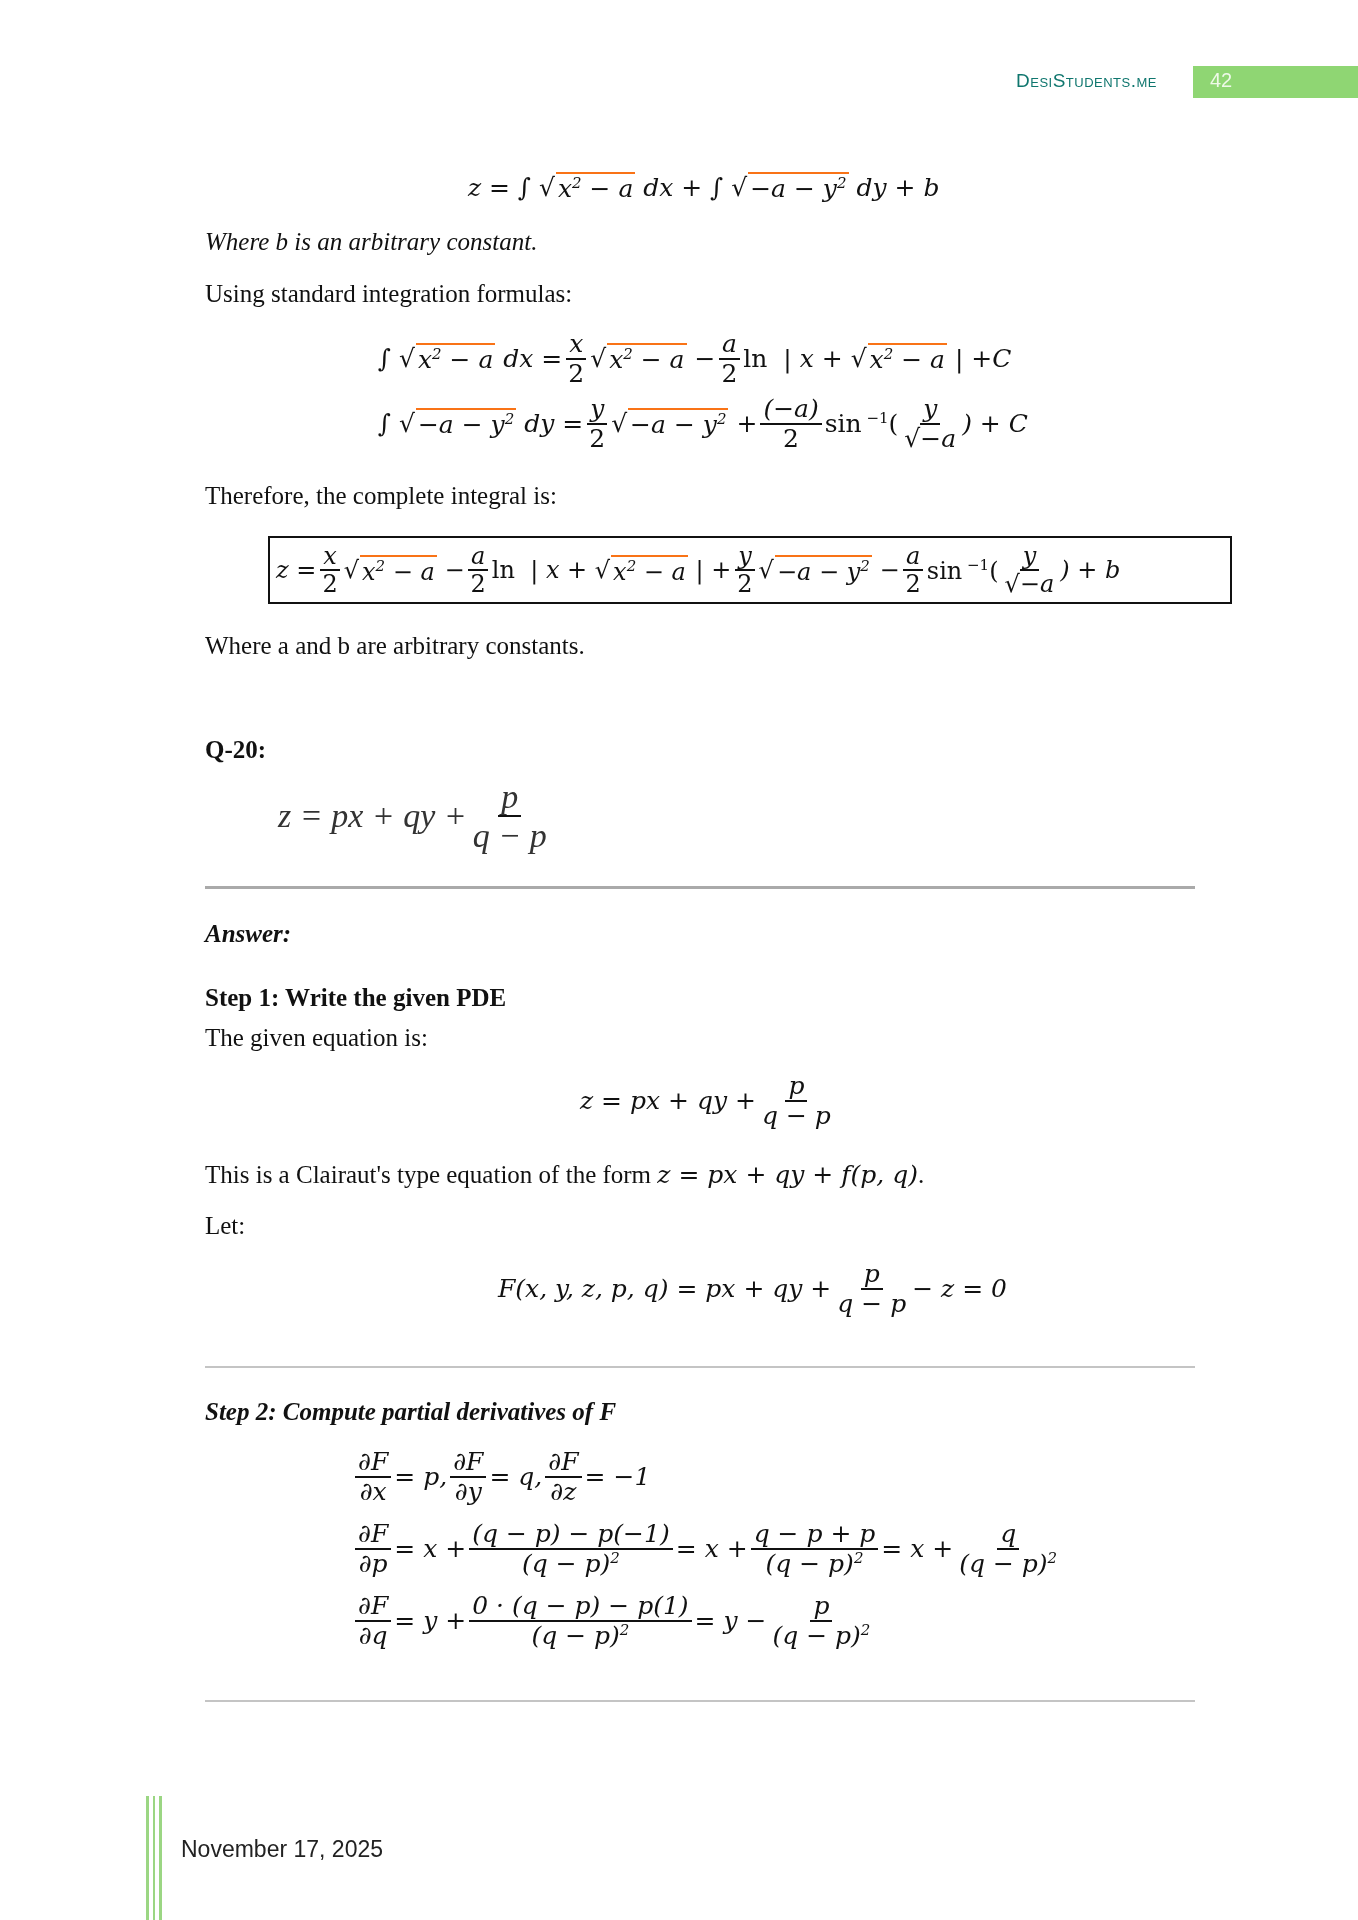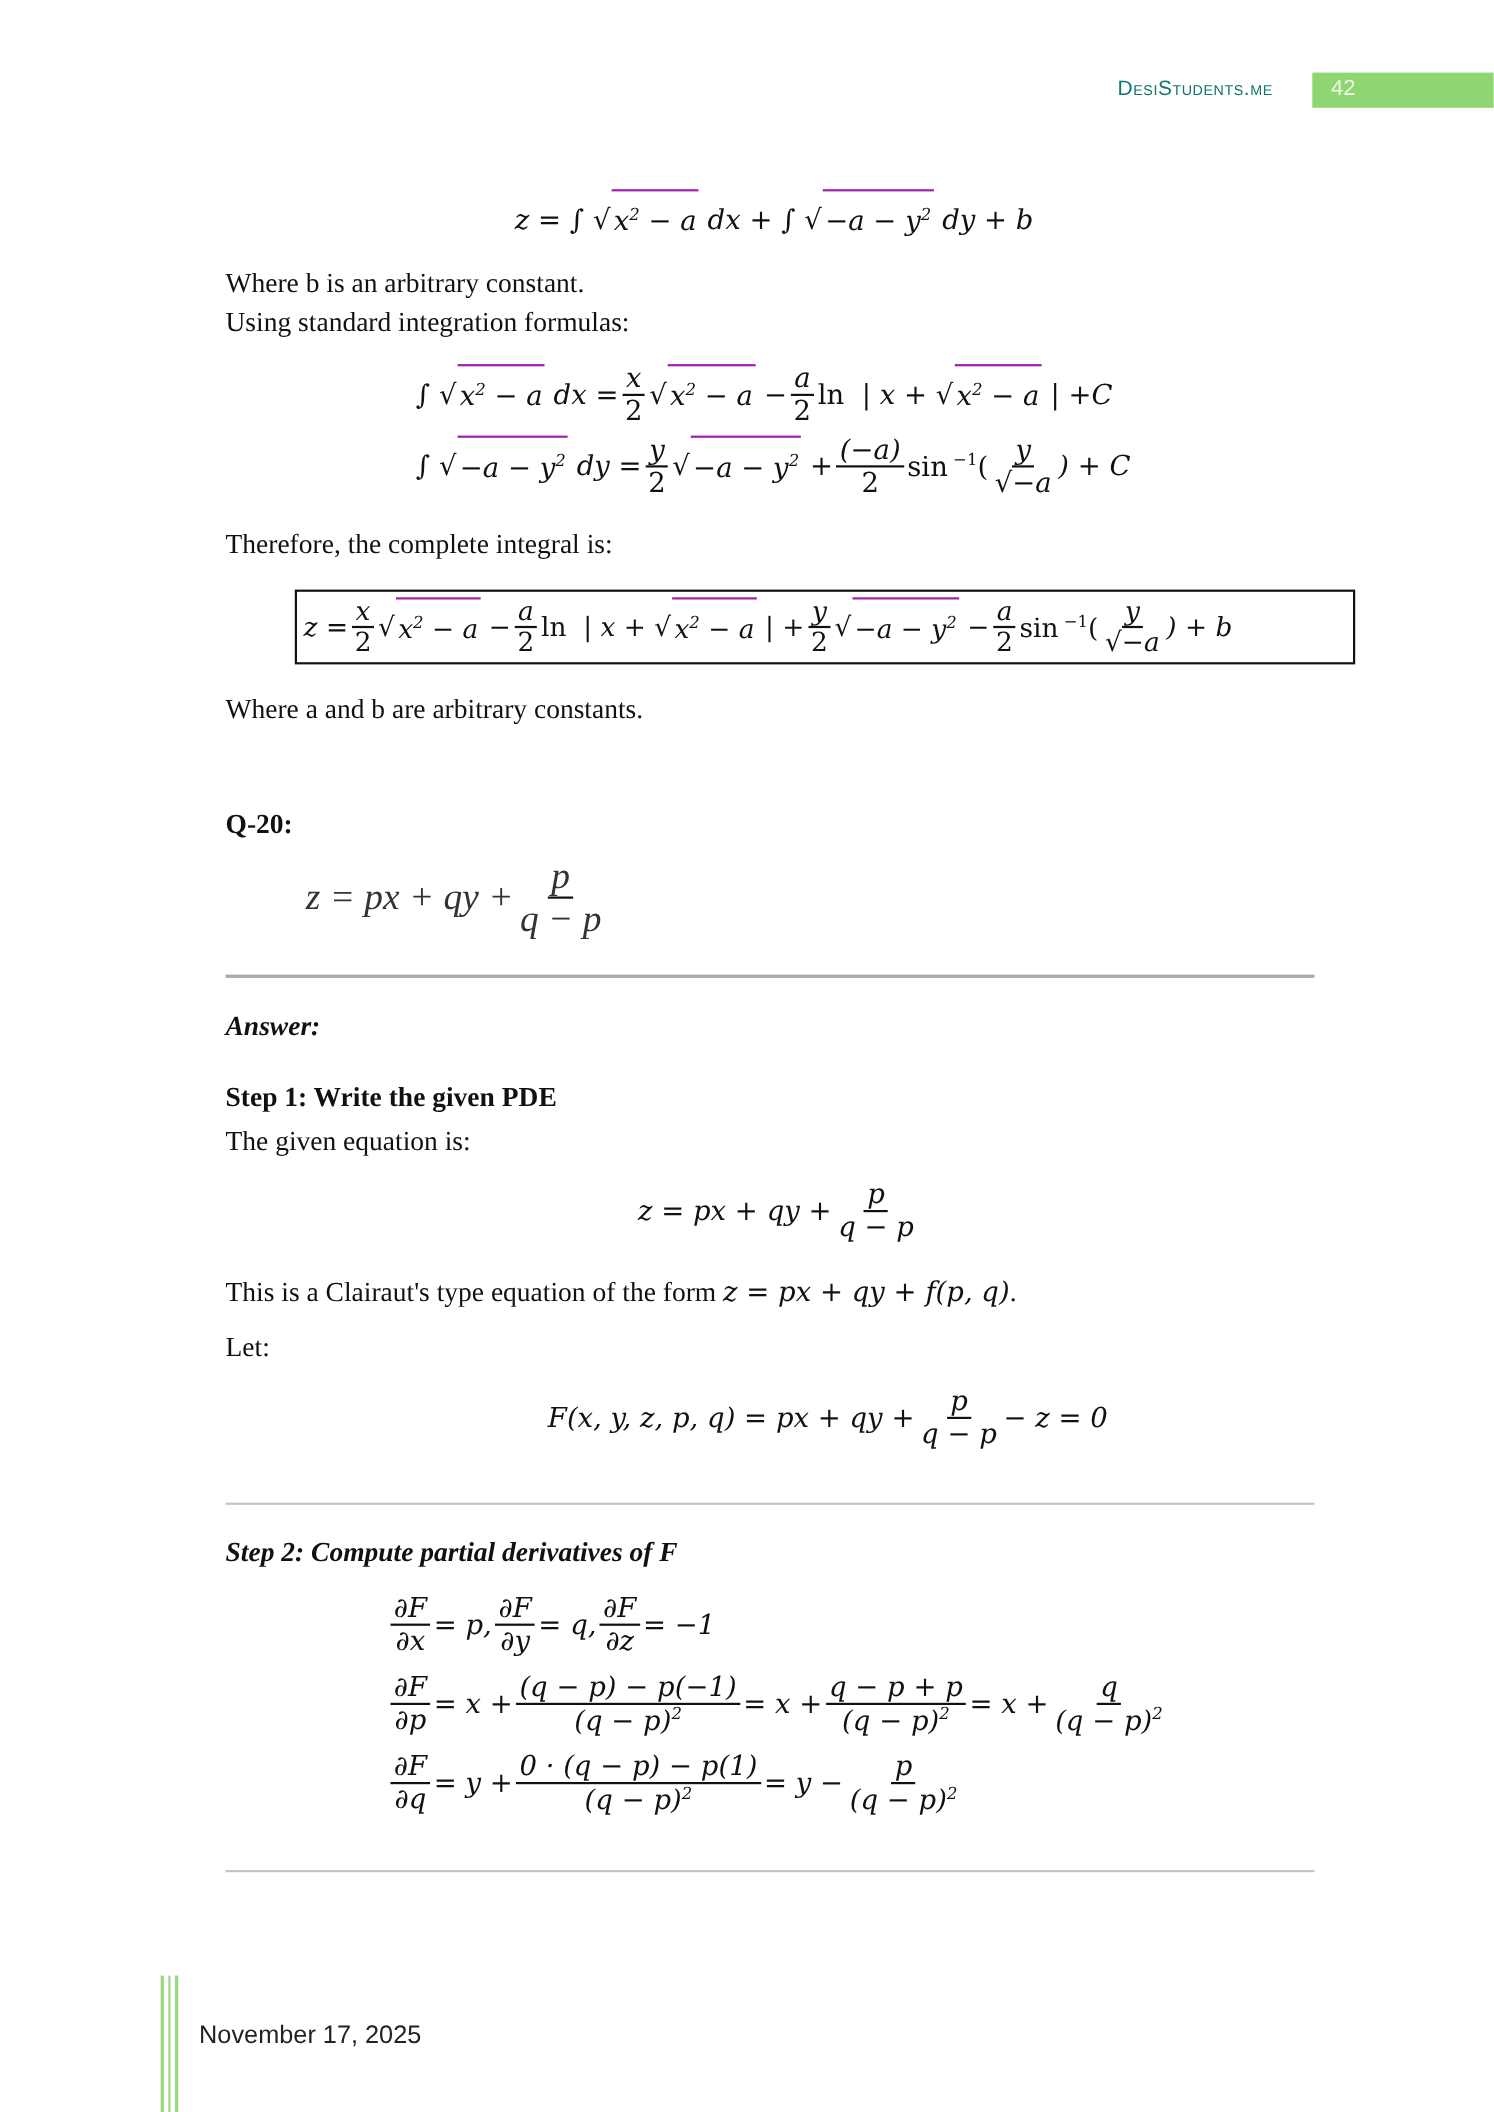--- a/index.html
+++ b/index.html
@@ -12,21 +12,21 @@
                  font-size: 20px; color: #eef9e8; }
   .p { position: absolute; left: 205px; font-size: 25px; white-space: nowrap; }
   .b { font-weight: bold; }
   .m { font-family: "DejaVu Serif", serif; font-style: italic; }
   .eq { position: absolute; white-space: nowrap; font-family: "DejaVu Serif", serif; font-style: italic;
         font-size: 25px; display: flex; align-items: center; }
   .frac { display: inline-flex; flex-direction: column; align-items: center; vertical-align: middle;
           margin: 0 3px; line-height: 1.1; }
   .frac .num { border-bottom: 2px solid #111; padding: 0 3px; }
   .frac .den { padding: 0 3px; }
-  .sqrt { border-top: 2px solid #a21caf; padding: 12px 2px; margin-left: 1px; }
+  .sqrt { border-top: 2px solid #f97316; padding: 0 2px; margin-left: 1px; }
   .sqrt-sign { font-style: normal; }
   .up { font-style: normal; }
   sup { font-size: 15px; }
   .boxed { position: absolute; left: 268px; top: 536px; width: 964px; height: 68px; border: 2px solid #111;
            display: flex; align-items: center; padding-left: 6px; box-sizing: border-box; font-size: 24px; }
   .rule { position: absolute; left: 205px; width: 990px; background: #aaa; }
   .footer-lines { position: absolute; left: 146px; top: 1796px; width: 16px; height: 124px; display: flex; gap: 4px; }
   .footer-lines span { display: block; width: 4px; height: 100%; background: #9bd683; }
   .footer-date { position: absolute; left: 181px; top: 1836px; font-family: "Liberation Sans", sans-serif;
                  font-size: 23px; color: #222; }
@@ -38,21 +38,21 @@
 
 <div class="header-site">DesiStudents.me</div>
 <div class="header-bar"></div>
 <div class="header-page">42</div>
 
 <div class="eq" style="left:468px; top:172px;">
   <span>z =&nbsp;</span>
   <span class="up">∫</span>&nbsp;<span class="sqrt-sign">√</span><span class="sqrt">x<sup>2</sup> − a</span>&nbsp;dx&nbsp;+&nbsp;<span class="up">∫</span>&nbsp;<span class="sqrt-sign">√</span><span class="sqrt">−a − y<sup>2</sup></span>&nbsp;dy + b
 </div>
 
-<div class="p" style="top:244px;">Where b is an arbitrary constant.</div>
+<div class="p" style="top:228px;font-style:italic;">Where b is an arbitrary constant.</div>
 <div class="p" style="top:280px;">Using standard integration formulas:</div>
 
 <div class="eq" style="left:378px; top:330px;">
   <span class="up">∫</span>&nbsp;<span class="sqrt-sign">√</span><span class="sqrt">x<sup>2</sup> − a</span>&nbsp;dx =
   <span class="frac">
       <span class="num">x</span>
       <span class="den up">2</span>
     </span>
   <span class="sqrt-sign">√</span><span class="sqrt">x<sup>2</sup> − a</span>&nbsp;−
   <span class="frac">

